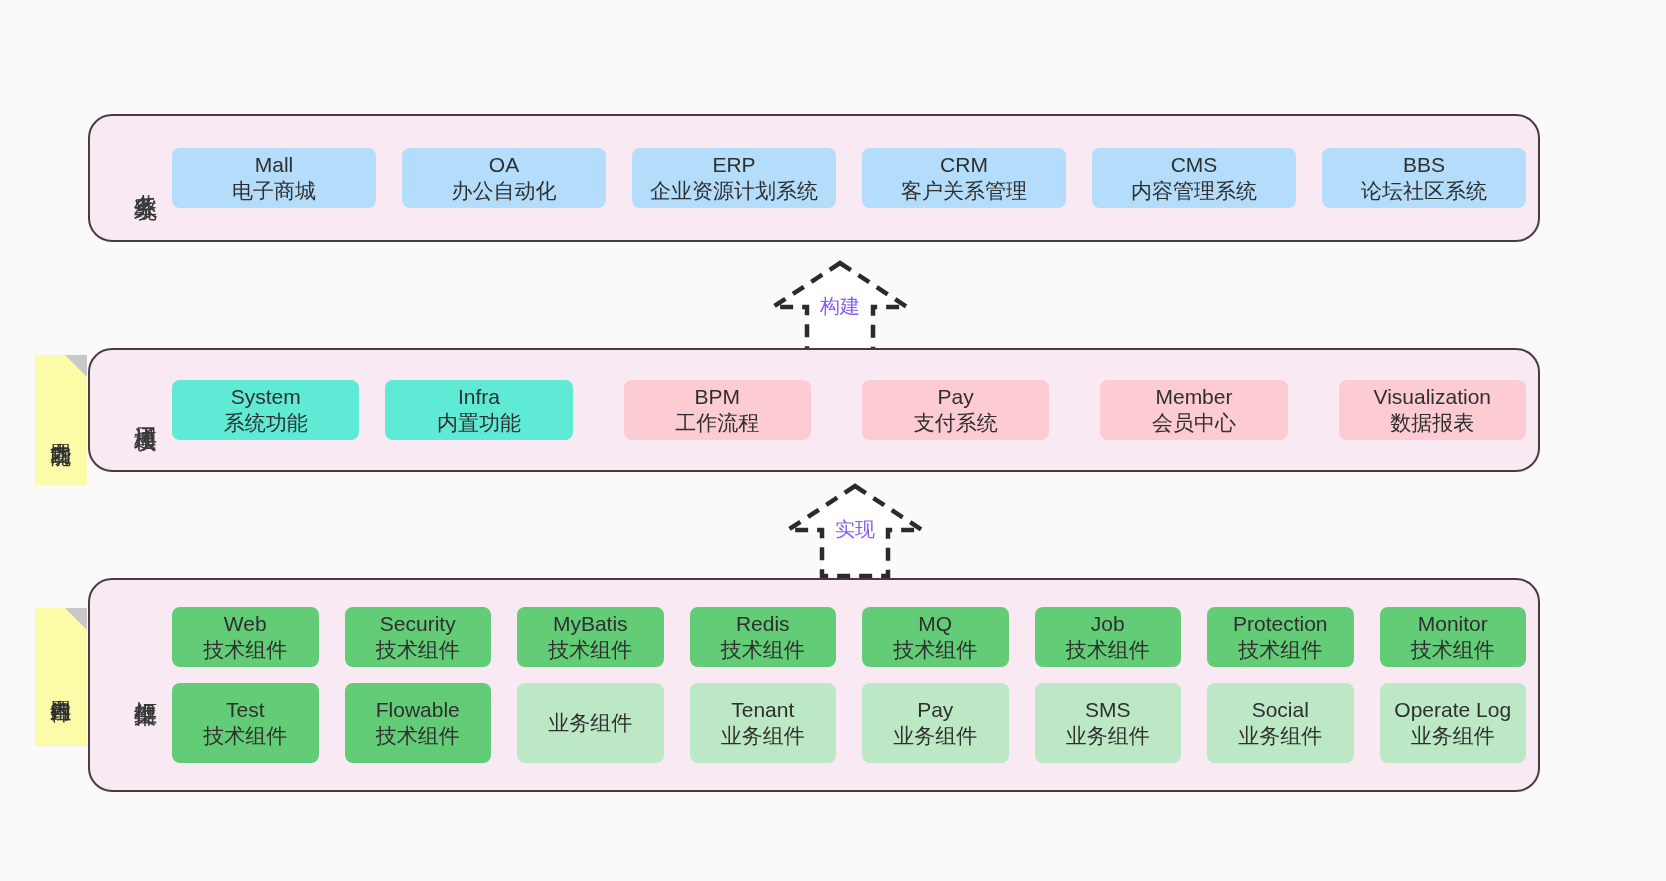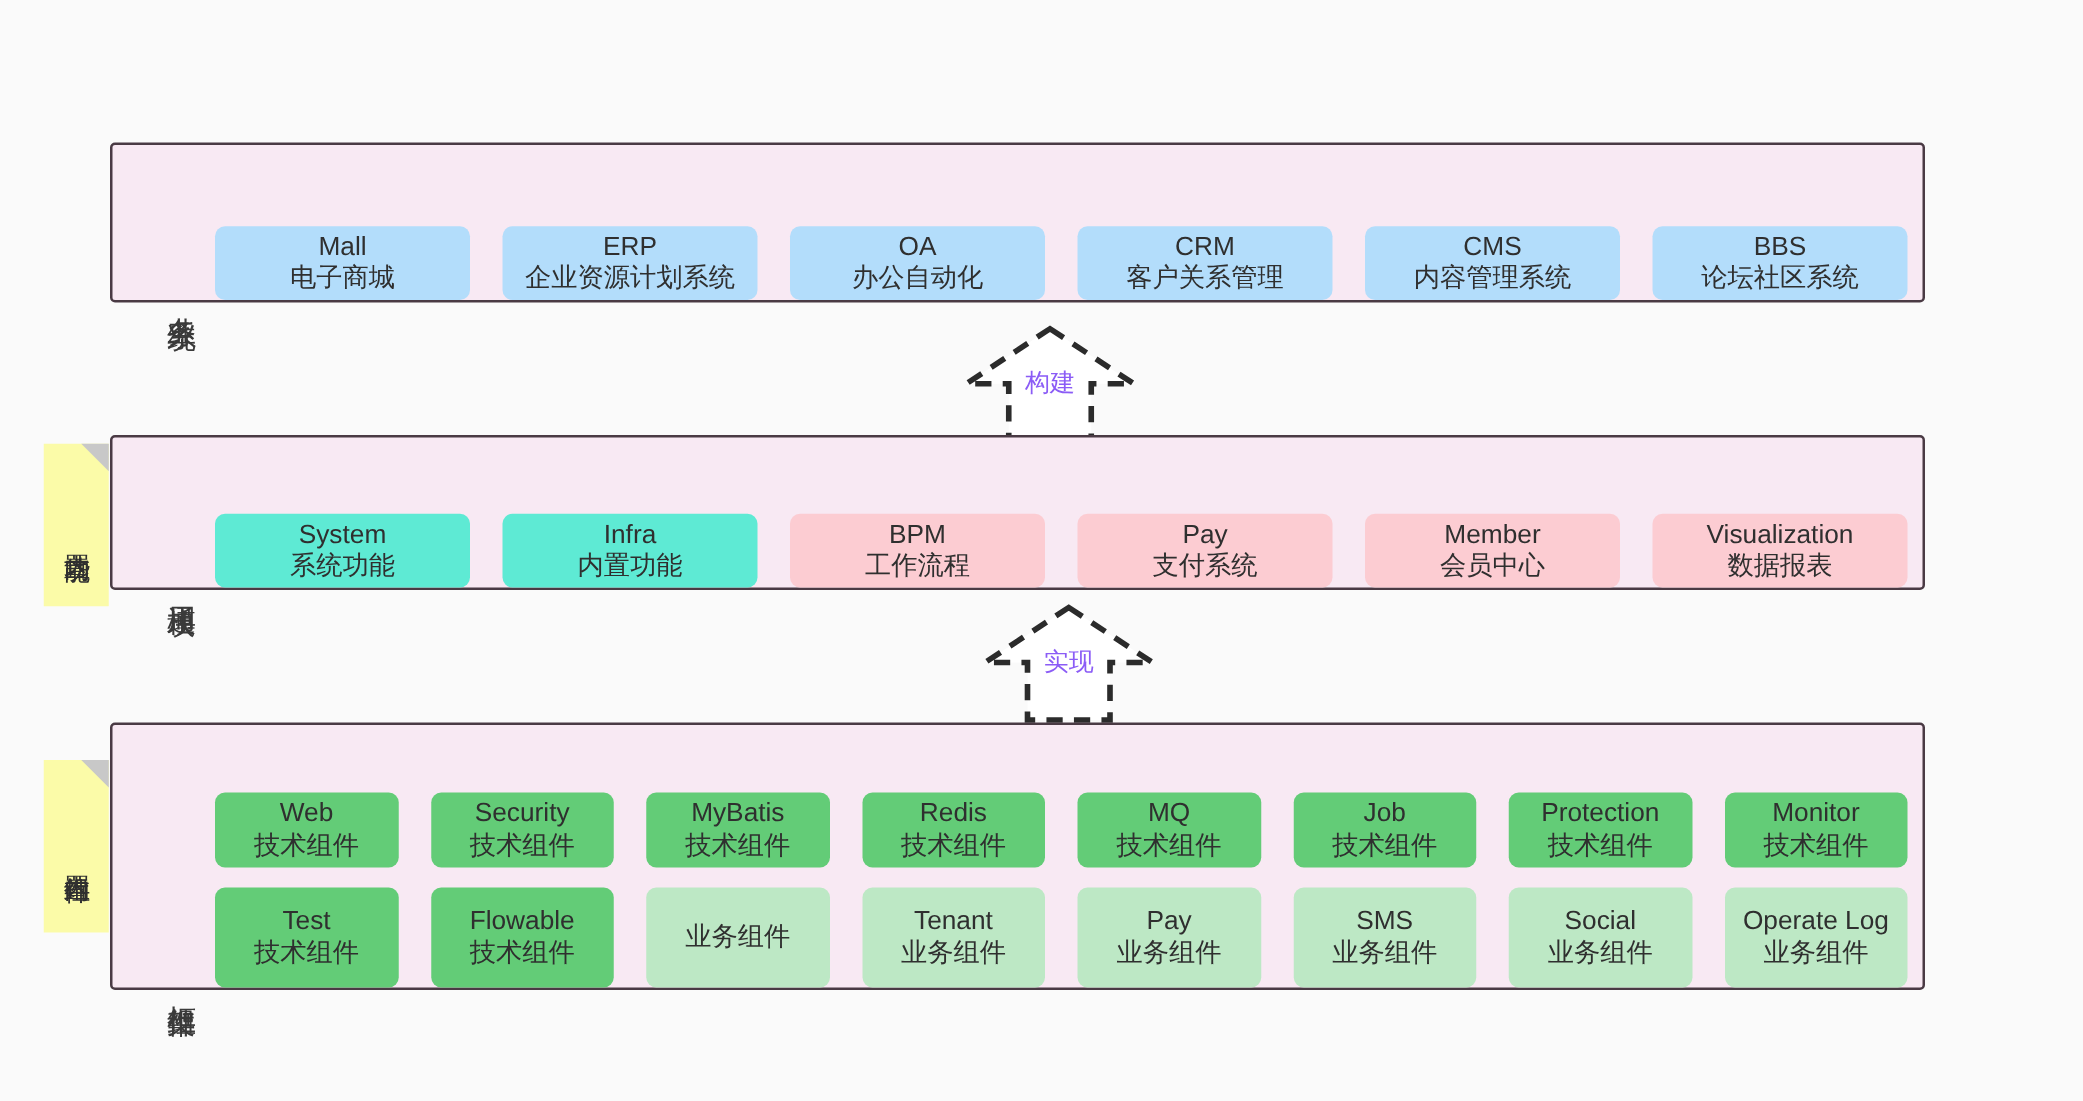--- a/index.html
+++ b/index.html
@@ -14,24 +14,24 @@
     position: relative;
     overflow: hidden;
     color: #333333;
   }
 
   
   .layer {
     position: absolute;
     background: #f8e9f3;
     border: 2.5px solid #4a3a44;
-    border-radius: 4px;
+    border-radius: 24px;
     box-sizing: border-box;
     display: flex;
-    align-items: flex-end;
+    align-items: center;
     padding-left: 28px;
   }
   .layer-title {
     flex: 0 0 auto;
     width: 54px;
     display: flex;
     align-items: center;
     justify-content: center;
     font-size: 23px;
     line-height: 1.12;
@@ -69,21 +69,21 @@
     line-height: 1.22;
     color: #2f2f2f;
     padding: 4px 6px;
     box-sizing: border-box;
   }
   .box .b-en { display: block; }
   .box .b-cn { display: block; }
 
   .c-blue       { background: #b3ddfb; }
   .c-red        { background: #5eead4; }
-  .c-pink       { background: #fcccd2; }
+  .c-pink       { background: #fcccd2; margin-left: 25px; }
   .c-green      { background: #63cc77; }
   .c-lightgreen { background: #bde8c5; }
 
   
   .note {
     position: absolute;
     background: #fbfba8;
     width: 52px;
     box-sizing: border-box;
     display: flex;
@@ -128,26 +128,26 @@
 
 <div class="layer" id="layer-business" style="left:88px; top:114px; width:1452px; height:128px;">
   <div class="layer-title">业务系统</div>
   <div class="layer-body">
     <div class="row" id="row-business">
         <div class="box c-blue">
           <span class="b-en">Mall</span>
           <span class="b-cn">电子商城</span>
         </div>
         <div class="box c-blue">
+          <span class="b-en">OA</span>
+          <span class="b-cn">办公自动化</span>
+        </div>
+        <div class="box c-blue">
           <span class="b-en">ERP</span>
           <span class="b-cn">企业资源计划系统</span>
-        </div>
-        <div class="box c-blue">
-          <span class="b-en">OA</span>
-          <span class="b-cn">办公自动化</span>
         </div>
         <div class="box c-blue">
           <span class="b-en">CRM</span>
           <span class="b-cn">客户关系管理</span>
         </div>
         <div class="box c-blue">
           <span class="b-en">CMS</span>
           <span class="b-cn">内容管理系统</span>
         </div>
         <div class="box c-blue">

